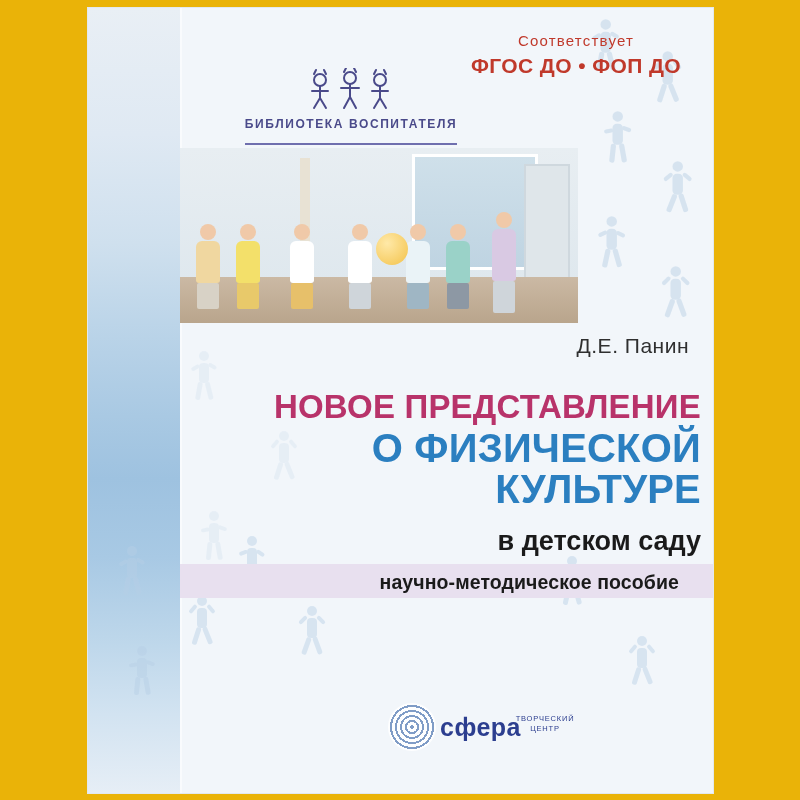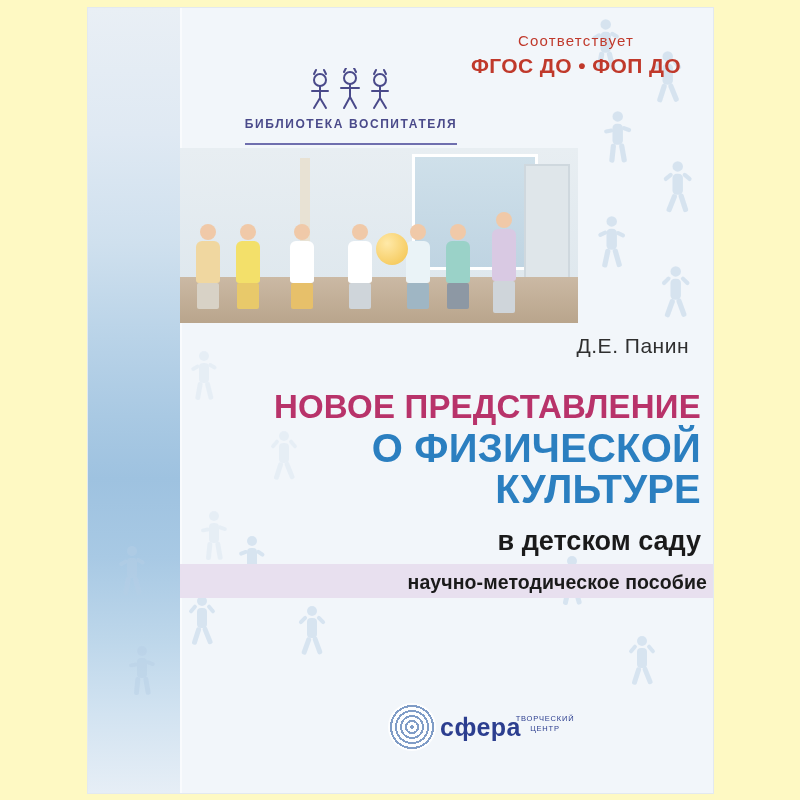--- a/index.html
+++ b/index.html
@@ -11,21 +11,21 @@
     width: 800px;
     height: 800px;
     font-family: "Liberation Sans", sans-serif;
     overflow: hidden;
   }
 
   #cover {
     position: relative;
     width: 800px;
     height: 800px;
-    background: #fef9c3;
+    background: #eab308;
     overflow: hidden;
   }
 
   
   .book {
     position: absolute;
     left: 88px;
     top: 8px;
     width: 625px;
     height: 785px;
@@ -242,21 +242,21 @@
   .banner {
     position: absolute;
     left: 92px;
     top: 556px;
     width: 533px;
     height: 34px;
     background: #e8e0ef;
   }
   .banner-text {
     position: absolute;
-    right: 6px;
+    right: 34px;
     top: 7px;
     font-size: 19.5px;
     font-weight: 700;
     color: #1a1a1a;
     letter-spacing: 0.1px;
   }
 
   
   .pub {
     position: absolute;

